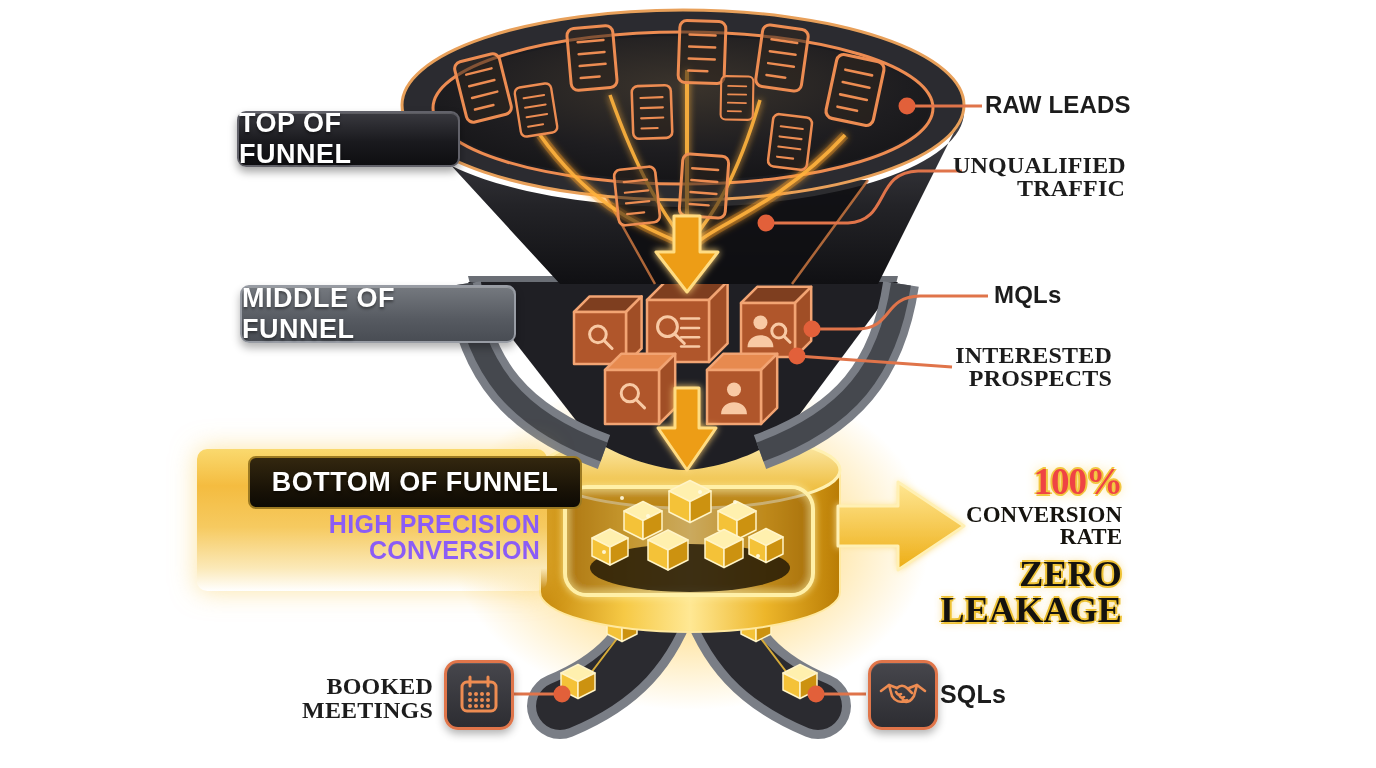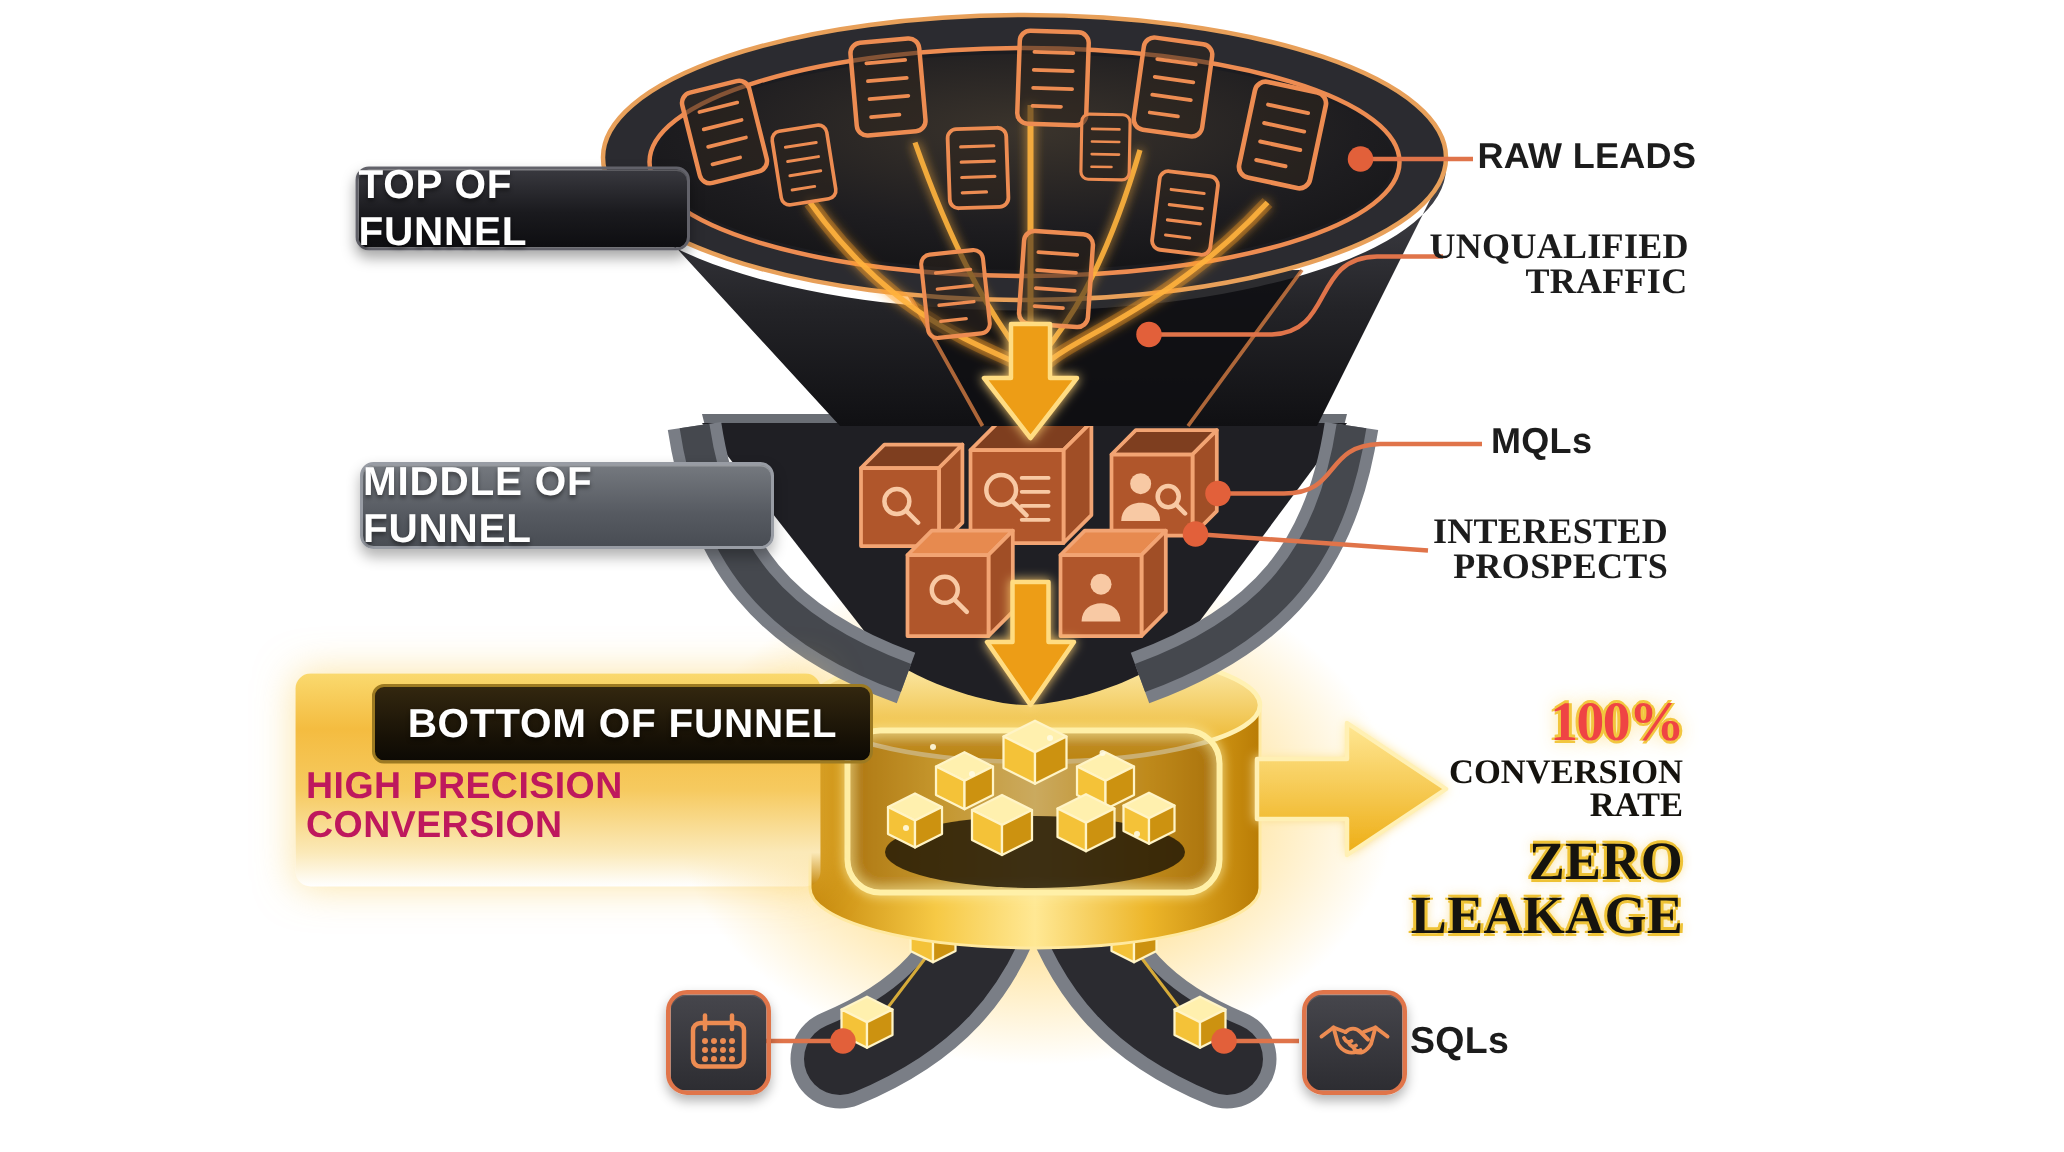--- a/index.html
+++ b/index.html
@@ -8,31 +8,31 @@
   #art{position:absolute;left:0;top:0;z-index:1;}
   .txt{position:absolute;z-index:3;color:#1c1c1c;font-weight:700;line-height:1.0;}
 
   
   .stage-box{position:absolute;z-index:3;display:flex;align-items:center;justify-content:center;
              border-radius:9px;color:#fff;font-weight:700;font-size:27px;letter-spacing:.5px;
              text-shadow:0 2px 3px rgba(0,0,0,.45);margin-left:44px;}
   #top-label{left:193px;top:111px;width:219px;height:52px;
              background:linear-gradient(180deg,#39393f 0%,#1a1a1e 55%,#0e0e11 100%);
              border:2px solid #62626a;box-shadow:0 5px 9px rgba(0,0,0,.35), inset 0 1px 0 rgba(255,255,255,.18);}
-  #middle-label{left:196px;top:308px;width:272px;height:54px;
+  #middle-label{left:196px;top:285px;width:272px;height:54px;
              background:linear-gradient(180deg,#75797f 0%,#565a61 60%,#494d54 100%);
              border:2px solid #989ca4;box-shadow:0 5px 9px rgba(0,0,0,.3), inset 0 1px 0 rgba(255,255,255,.25);}
   #bottom-panel{position:absolute;z-index:2;left:197px;top:449px;width:350px;height:142px;border-radius:10px;
              background:linear-gradient(180deg,#fad96e 0%,#f4bc40 26%,#f6ca60 55%,#fbe9b8 84%,rgba(251,238,200,0) 100%);
              box-shadow:0 0 26px rgba(250,205,90,.55);}
   #bottom-label{left:204px;top:456px;width:330px;height:49px;
              background:linear-gradient(180deg,#33270f 0%,#171106 70%,#0d0a04 100%);
              border:2px solid #9c7a22;border-radius:8px;}
-  #bottom-sub{left:204px;top:511px;width:336px;text-align:left;z-index:3;
-              font-size:25px;font-weight:800;letter-spacing:.3px;line-height:26px;color:#be185d;}
+  #bottom-sub{left:204px;top:511px;width:336px;text-align:right;z-index:3;
+              font-size:25px;font-weight:800;letter-spacing:.3px;line-height:26px;color:#8b5cf6;}
 
   
   .callout{font-size:24px;font-weight:800;letter-spacing:.2px;}
   .center{text-align:right;font-family:Liberation Serif, serif;}
   #raw-leads{left:985px;top:93px;}
   #unqualified{left:953px;top:154px;width:172px;line-height:23px;}
   #mqls{left:994px;top:283px;}
   #interested{left:948px;top:344px;width:164px;line-height:23px;}
   #booked{left:291px;top:674px;width:142px;line-height:24px;}
   #sqls{left:940px;top:682px;font-size:25px;}
@@ -388,20 +388,24 @@
     <div>PROSPECTS</div>
   </div>
   <div class="txt center" id="result">
     <div class="pct">100%</div>
     <div class="sub">
       <div>CONVERSION</div>
       <div>RATE</div>
     </div>
     <div class="zero">ZERO LEAKAGE</div>
   </div>
+  <div class="txt callout center" id="booked">
+    <div>BOOKED</div>
+    <div>MEETINGS</div>
+  </div>
   <div class="txt callout" id="sqls">SQLs</div>
 
   <div class="icon-box" id="calendar-box">
     <svg width="44" height="44" viewBox="0 0 44 44">
       <rect x="5" y="9" width="34" height="29" rx="5" fill="none" stroke="#ED8C52" stroke-width="3"></rect>
       <line x1="13" y1="4" x2="13" y2="13" stroke="#ED8C52" stroke-width="3" stroke-linecap="round"></line>
       <line x1="31" y1="4" x2="31" y2="13" stroke="#ED8C52" stroke-width="3" stroke-linecap="round"></line>
       <g fill="#ED8C52">
         <circle cx="13" cy="21" r="2"></circle>
           <circle cx="19" cy="21" r="2"></circle>

